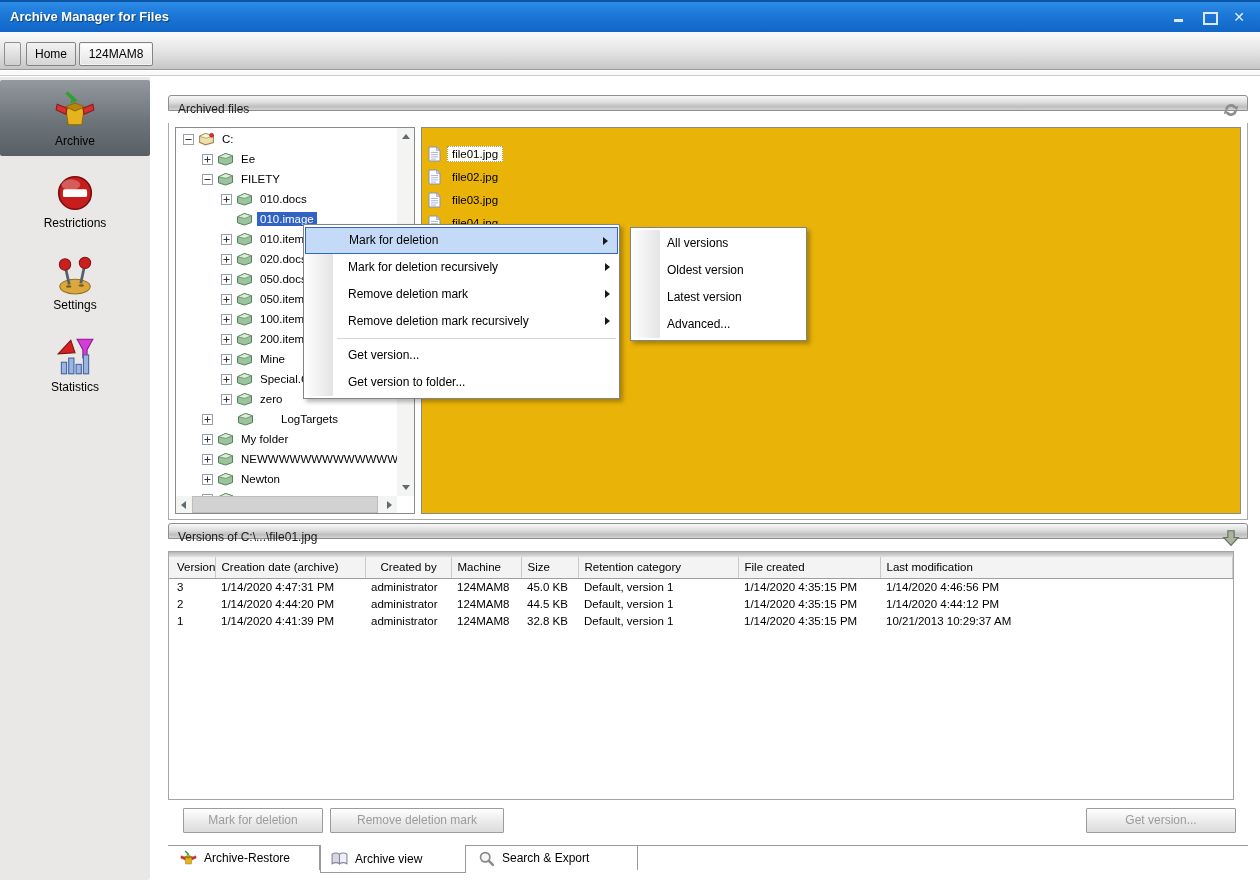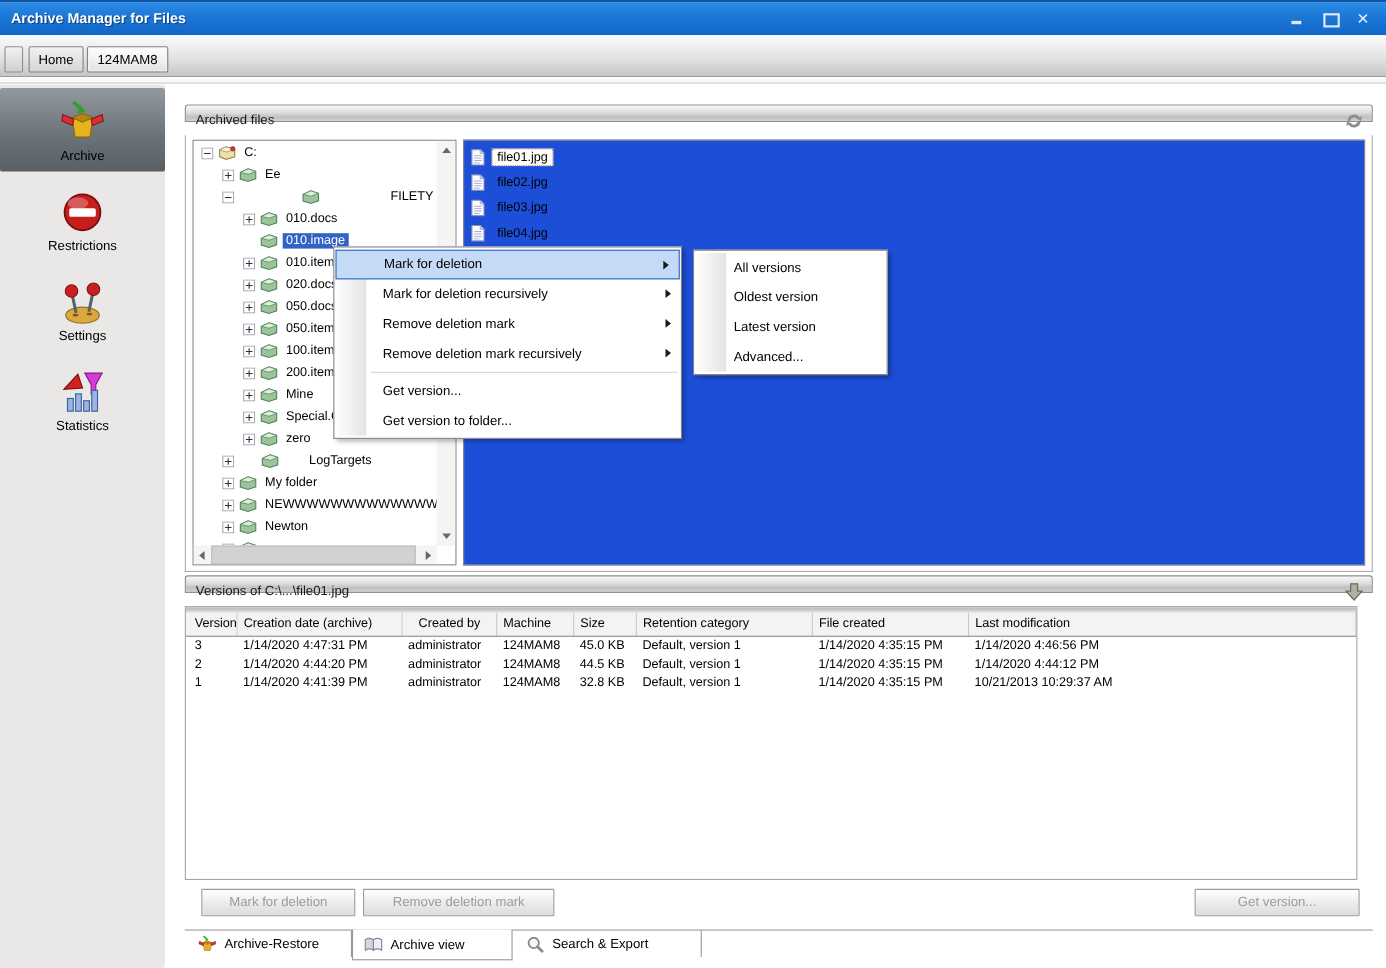--- a/index.html
+++ b/index.html
@@ -68,21 +68,21 @@
   .hsb { position:absolute; left:0; bottom:0; right:17px; height:17px; background:#f4f4f2; }
   .sb-arrow { position:absolute; width:0; height:0; }
   .sb-up { left:5px; top:6px; border-left:4px solid transparent; border-right:4px solid transparent; border-bottom:5px solid #5f6a72; }
   .sb-down { left:5px; bottom:6px; border-left:4px solid transparent; border-right:4px solid transparent; border-top:5px solid #5f6a72; }
   .sb-left { left:5px; top:5px; border-top:4px solid transparent; border-bottom:4px solid transparent; border-right:5px solid #5f6a72; }
   .sb-right { right:5px; top:5px; border-top:4px solid transparent; border-bottom:4px solid transparent; border-left:5px solid #5f6a72; }
   .hsb-thumb { position:absolute; left:16px; top:0; width:186px; height:17px; background:#d2d2d2;
     border:1px solid #bdbdbd; }
 
   .files-pane { position:absolute; left:252px; top:4px; right:6px; bottom:5px;
-    border:1px solid #8a8a8a; background:#1d4ed8; overflow:hidden; padding-top:3px; }
+    border:1px solid #8a8a8a; background:#eab308; overflow:hidden; padding-top:14px; }
   .file-row { height:23px; display:flex; align-items:center; padding-left:6px; }
   .file-row .ficon { width:13px; height:16px; flex:0 0 13px; margin-right:6px; }
   .file-row .flabel { font-size:11.5px; padding:1px 4px; border:1px solid transparent; }
   .file-row .flabel.focused { border:1px dotted #b09a6a; background:#fffef8; }
 
   
   .panel-v { position:absolute; left:168px; top:523px; width:1080px; height:277px; }
   .grid-wrap { position:absolute; left:0; top:28px; right:14px; height:249px;
     border:1px solid #a5a5a5; background:#fff; overflow:hidden; }
   .grid-cap { height:5px; background:linear-gradient(180deg,#b5b5b5,#e3e3e3); }
@@ -212,21 +212,21 @@
               <span class="exp"><svg viewBox="0 0 11 11" width="11" height="11">
                   <rect x="0.5" y="0.5" width="10" height="10" fill="#ffffff" stroke="#96a0ac"></rect>
                   <path d="M2.5 5.5 H8.5 M5.5 2.5 V8.5" stroke="#333" stroke-width="1"></path>
                 </svg></span>
               <span class="ticon"><svg viewBox="0 0 17 14" width="100%" height="100%">
                   <path d="M1.5 4.8 L8.5 1.5 L15.5 3.8 L15.5 10.5 L8.5 13 L1.5 10.8 Z" fill="#9cc49c" stroke="#55815a"></path>
                   <path d="M1.5 4.8 L8.5 1.5 L15.5 3.8 L8.8 6.4 Z" fill="#dcefd8" stroke="#55815a" stroke-width="0.7"></path>
                 </svg></span>
               <span class="tlabel">Ee</span>
             </div>
-            <div class="tree-row" style="padding-left: 26px; justify-content: space-between;">
+            <div class="tree-row" style="padding-left: 26px;">
               <span class="exp"><svg viewBox="0 0 11 11" width="11" height="11">
                   <rect x="0.5" y="0.5" width="10" height="10" fill="#ffffff" stroke="#96a0ac"></rect>
                   <path d="M2.5 5.5 H8.5" stroke="#333" stroke-width="1"></path>
                 </svg></span>
               <span class="ticon"><svg viewBox="0 0 17 14" width="100%" height="100%">
                   <path d="M1.5 4.8 L8.5 1.5 L15.5 3.8 L15.5 10.5 L8.5 13 L1.5 10.8 Z" fill="#9cc49c" stroke="#55815a"></path>
                   <path d="M1.5 4.8 L8.5 1.5 L15.5 3.8 L8.8 6.4 Z" fill="#dcefd8" stroke="#55815a" stroke-width="0.7"></path>
                 </svg></span>
               <span class="tlabel">FILETY</span>
             </div>

